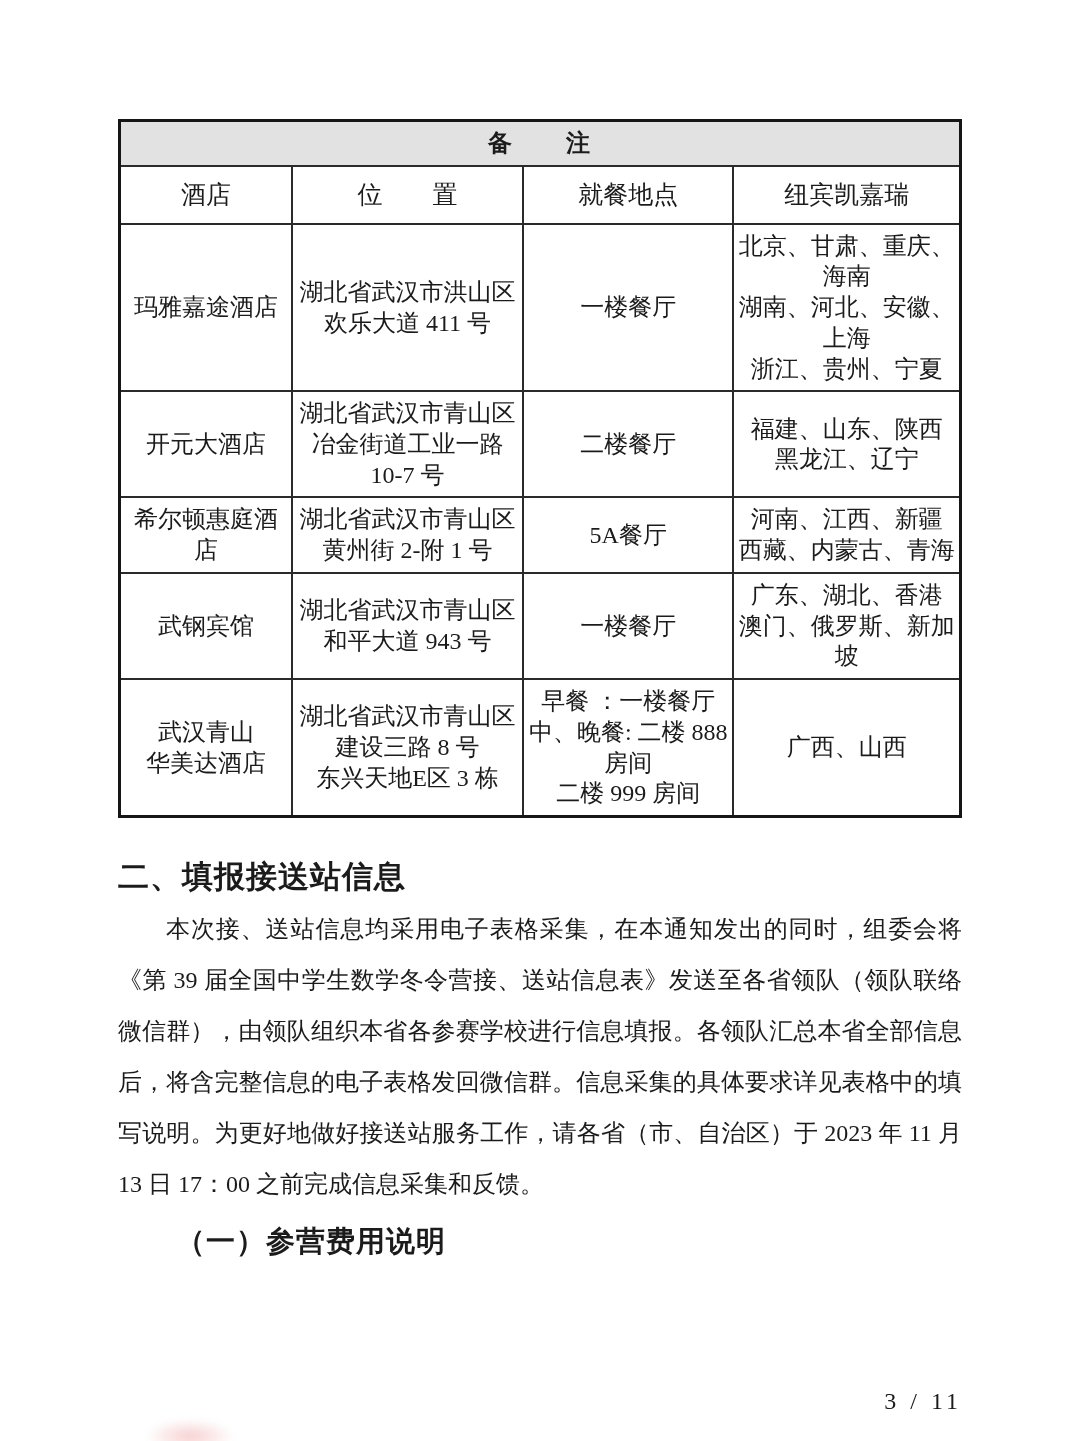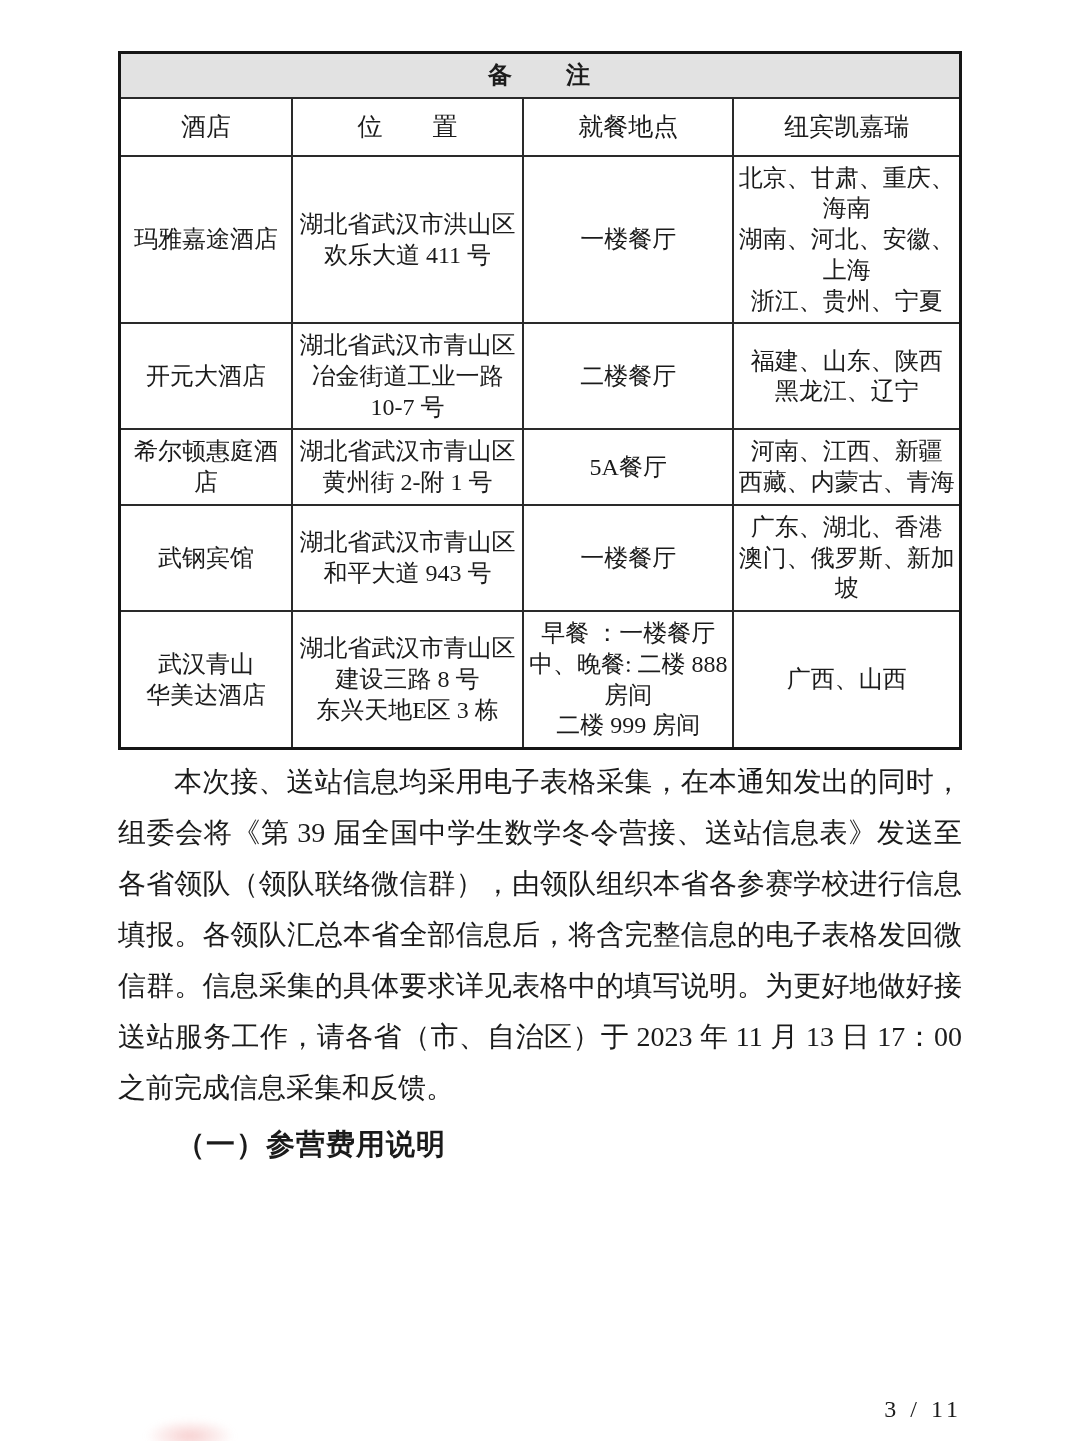--- a/index.html
+++ b/index.html
@@ -6,21 +6,21 @@
   body{
     width:1080px;height:1441px;
     background:#ffffff;
     font-family:"Liberation Serif","DejaVu Serif",serif;
     color:#1b1b1b;
     position:relative;
     overflow:hidden;
   }
   .page{
     position:absolute;inset:0;
-    padding:51px 118px 0 118px;
+    padding:119px 118px 0 118px;
     box-sizing:border-box;
   }
   
   table.info-table{
     width:100%;
     border-collapse:collapse;
     border:3px solid #161616;
     table-layout:fixed;
   }
   table.info-table th, table.info-table td{
@@ -55,32 +55,32 @@
     letter-spacing:1px;
   }
   h3.subsec{
     font-size:29px;
     font-weight:700;
     margin:12px 0 4px 0;
     text-indent:2em;
     letter-spacing:1px;
   }
   p.body{
-    font-size:28px;
+    font-size:24px;
     line-height:51px;
     margin:6px 0 0 0;
     text-align:justify;
     text-justify:inter-character;
     text-indent:2em;
   }
   
   .page-num{
     position:absolute;
     right:118px;
-    bottom:18px;
+    bottom:26px;
     font-size:24px;
     letter-spacing:4px;
   }
   .smudge{
     position:absolute;
     left:145px;
     bottom:-12px;
     width:90px;
     height:34px;
     background:radial-gradient(ellipse at center, rgba(238,150,150,0.45) 0%, rgba(238,150,150,0.0) 70%);
@@ -152,19 +152,20 @@
 建设三路 8 号
 东兴天地E区 3 栋</td>
         <td>早餐 ：一楼餐厅
 中、晚餐: 二楼 888 房间
 二楼 999 房间</td>
         <td>广西、山西</td>
       </tr>
     </tbody>
   </table>
 
+  <h2 class="sec">二、填报接送站信息</h2>
   <p class="body">本次接、送站信息均采用电子表格采集，在本通知发出的同时，组委会将《第 39 届全国中学生数学冬令营接、送站信息表》发送至各省领队（领队联络微信群），由领队组织本省各参赛学校进行信息填报。各领队汇总本省全部信息后，将含完整信息的电子表格发回微信群。信息采集的具体要求详见表格中的填写说明。为更好地做好接送站服务工作，请各省（市、自治区）于 2023 年 11 月 13 日 17：00 之前完成信息采集和反馈。</p>
 
   <h3 class="subsec">（一）参营费用说明</h3>
 
   <div class="page-num">3 / 11</div>
   <div class="smudge"></div>
 </div>
 
 </body></html>

